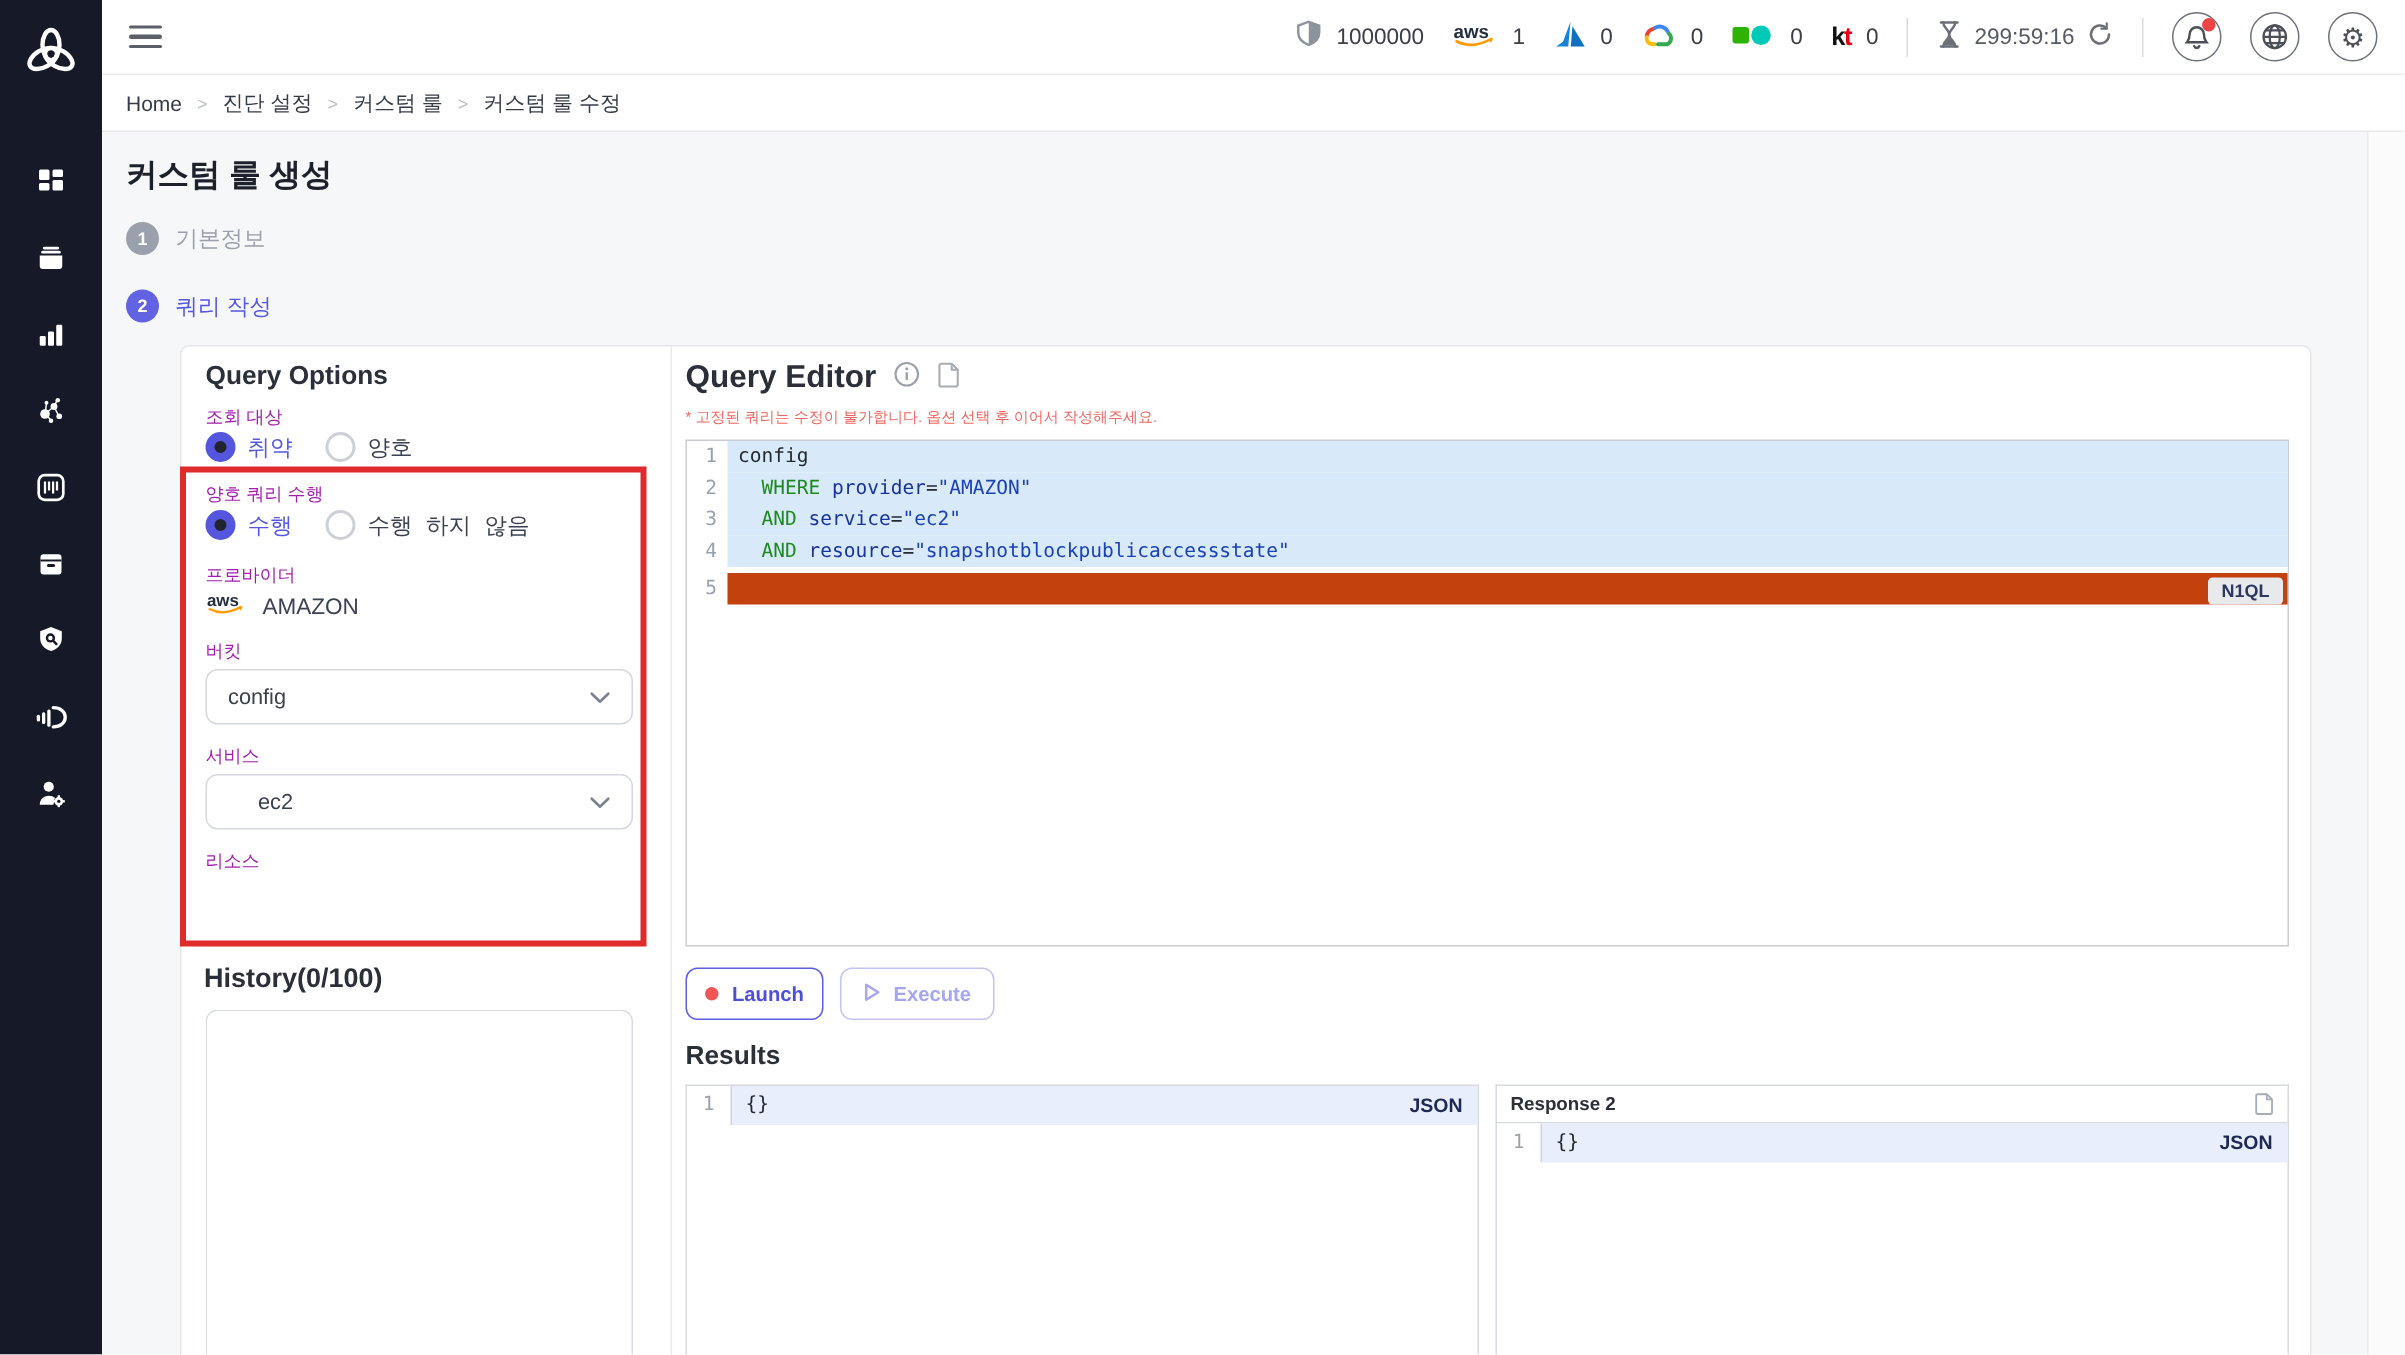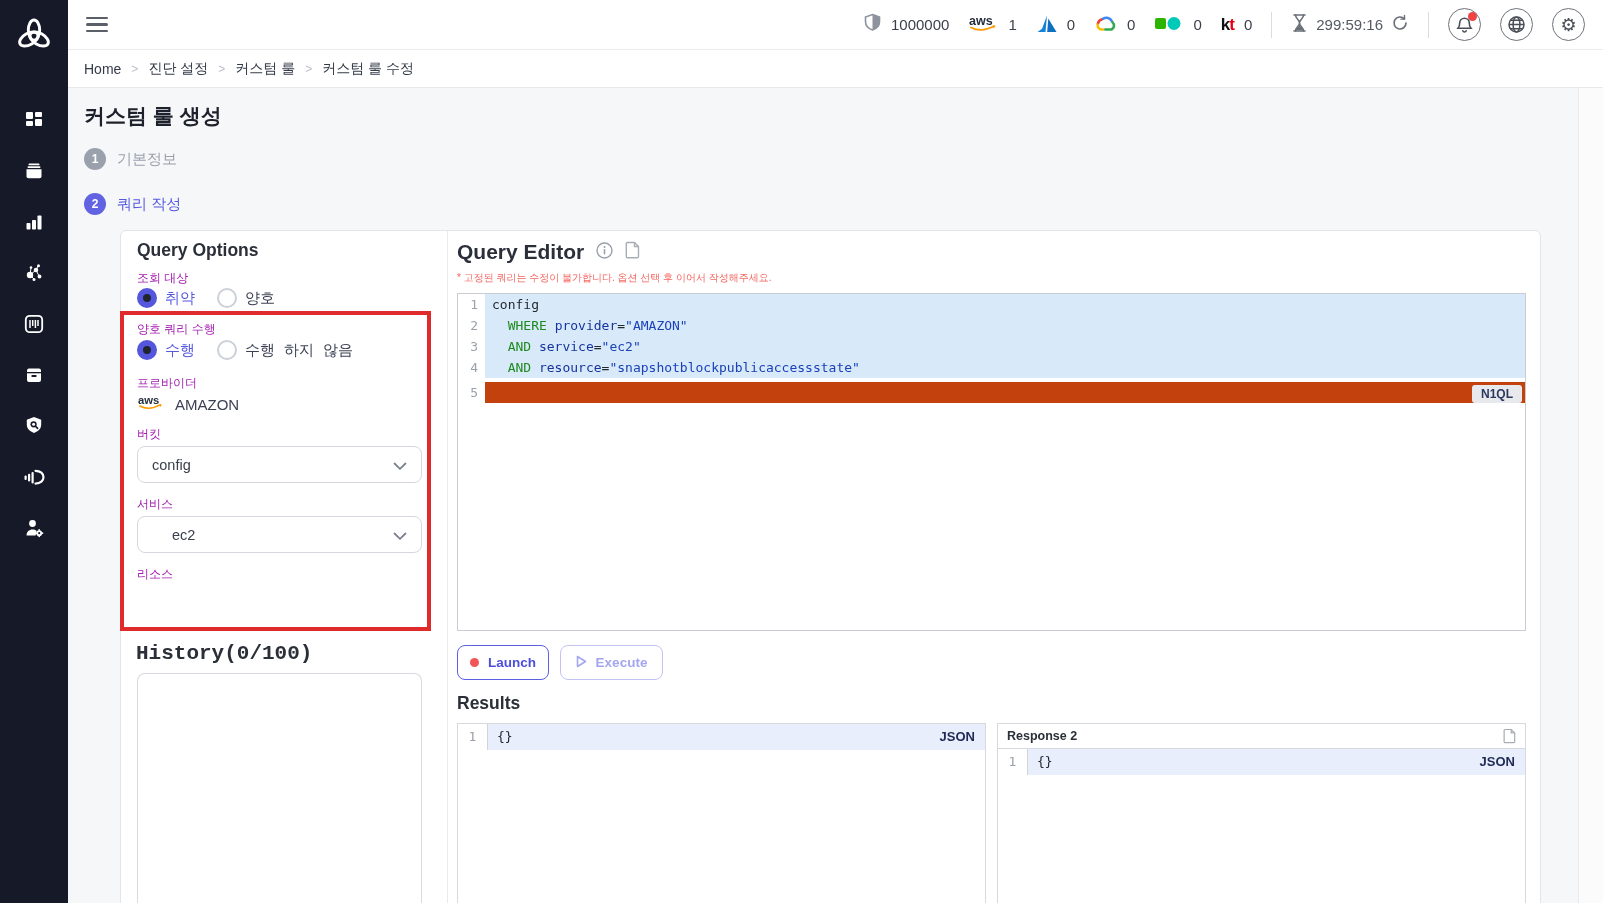--- a/index.html
+++ b/index.html
@@ -55,21 +55,21 @@
   .gap14 { width:6px; }
 
   .red-box { position:absolute; left:-1px; top:80px; width:311px; height:320px; border:4px solid #df2b2b; z-index:5; pointer-events:none; }
 
   .provider-row { position:absolute; left:16px; top:162px; display:flex; align-items:center; gap:10px; }
   .provider-name { font-size:15px; color:#3c4254; }
 
   .select { position:absolute; left:16px; width:285px; height:37px; border:1px solid #d4d8de; border-radius:8px; background:#fff; display:flex; align-items:center; padding:0 14px; cursor:pointer; }
   .select-val { font-size:14.5px; color:#3a404c; flex:1; white-space:nowrap; overflow:hidden; }
 
-  .history-title { position:absolute; left:15px; top:411px; font-size:21px; font-weight:600; color:#2a2f38;font-family:Liberation Mono, monospace; }
+  .history-title { position:absolute; left:15px; top:411px; font-size:18px; font-weight:600; color:#2a2f38; }
   .history-box { position:absolute; left:16px; top:442px; width:285px; height:231px; border:1px solid #d8dbe0; border-radius:8px 8px 0 0; border-bottom:none; background:#fff; }
 
   
   .qe-head { position:absolute; left:336px; top:9px; display:flex; align-items:center; gap:12px; }
   .qe-title { font-size:21px; font-weight:600; color:#2a2f3a; }
   .qe-notice { position:absolute; left:336px; top:40px; font-size:10px; color:#f2655f; }
   .editor { position:absolute; left:336px; top:62px; width:1069px; height:338px; border:1px solid #c9cdd3; background:#fff; font-family:"DejaVu Sans Mono",monospace; }
   .code-line { display:flex; height:21px; line-height:21px; font-size:13px; }
   .gutter { width:27px; flex:none; text-align:right; padding-right:7px; color:#9aa1ab; background:#fff; }
   .code-body { flex:1; padding-left:7px; white-space:pre; background:#d8eafa; }

